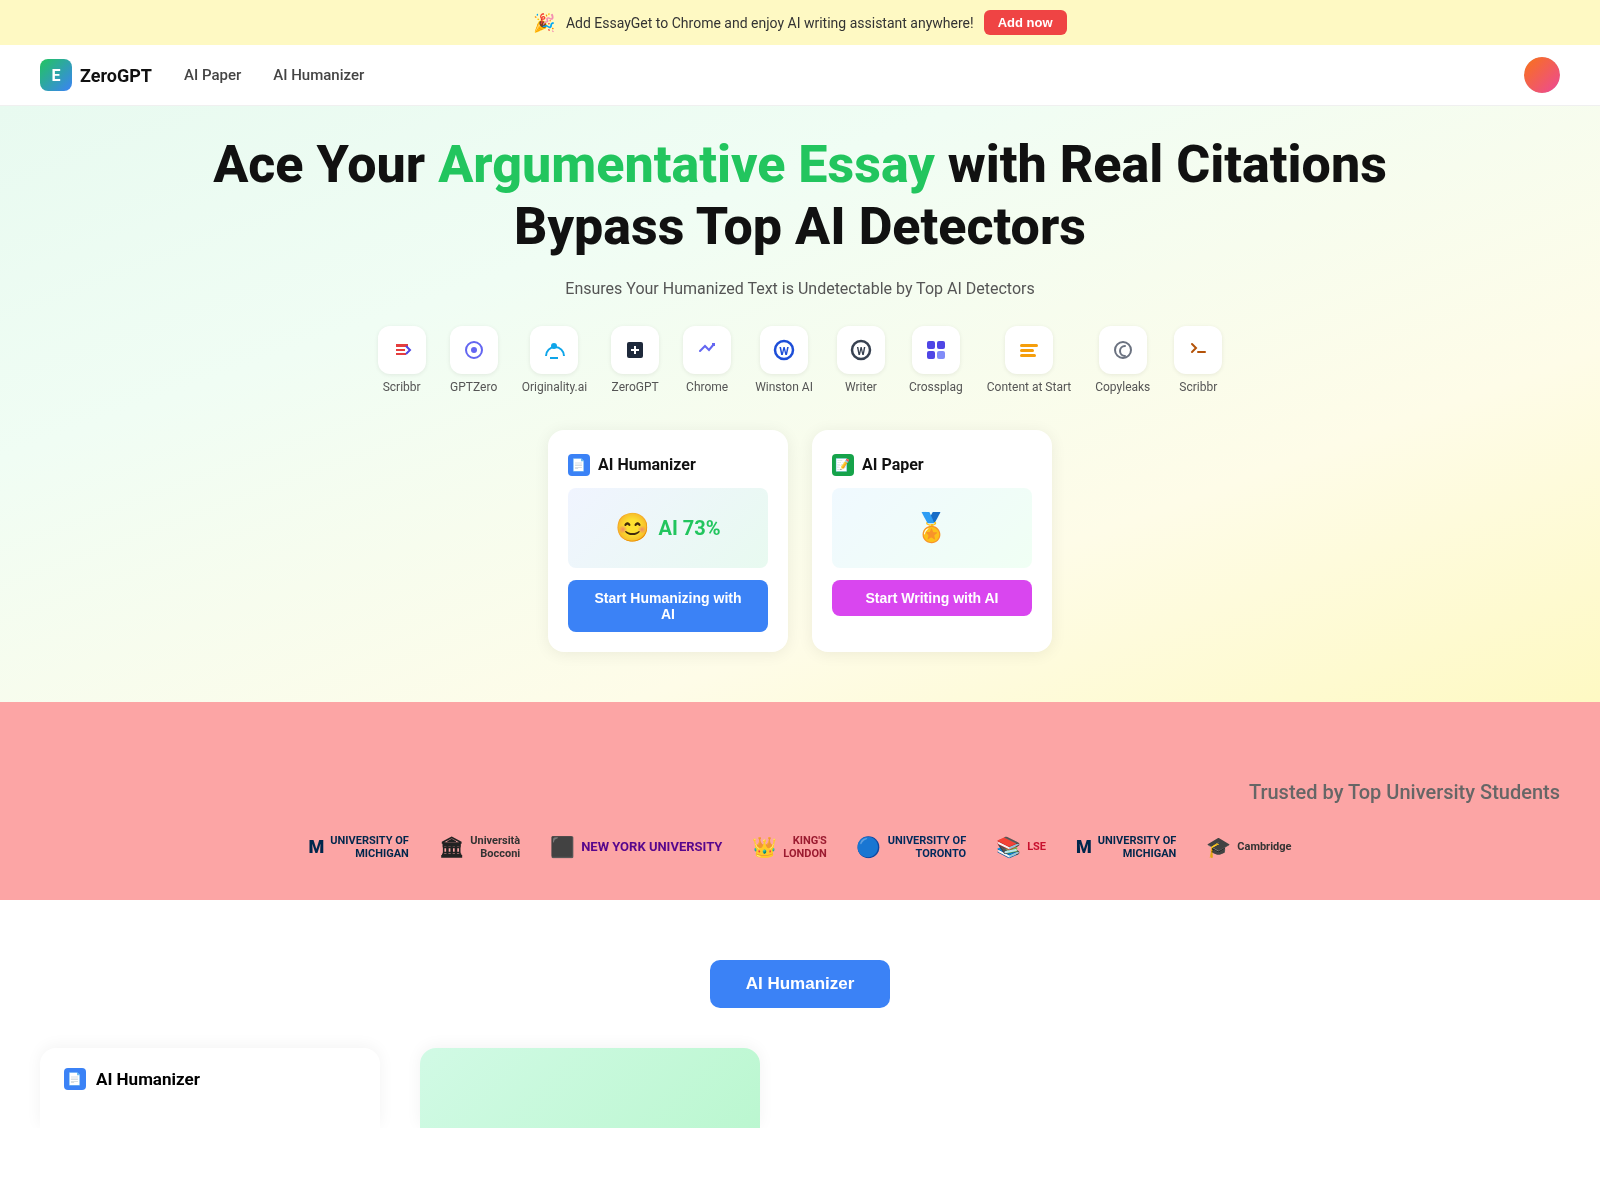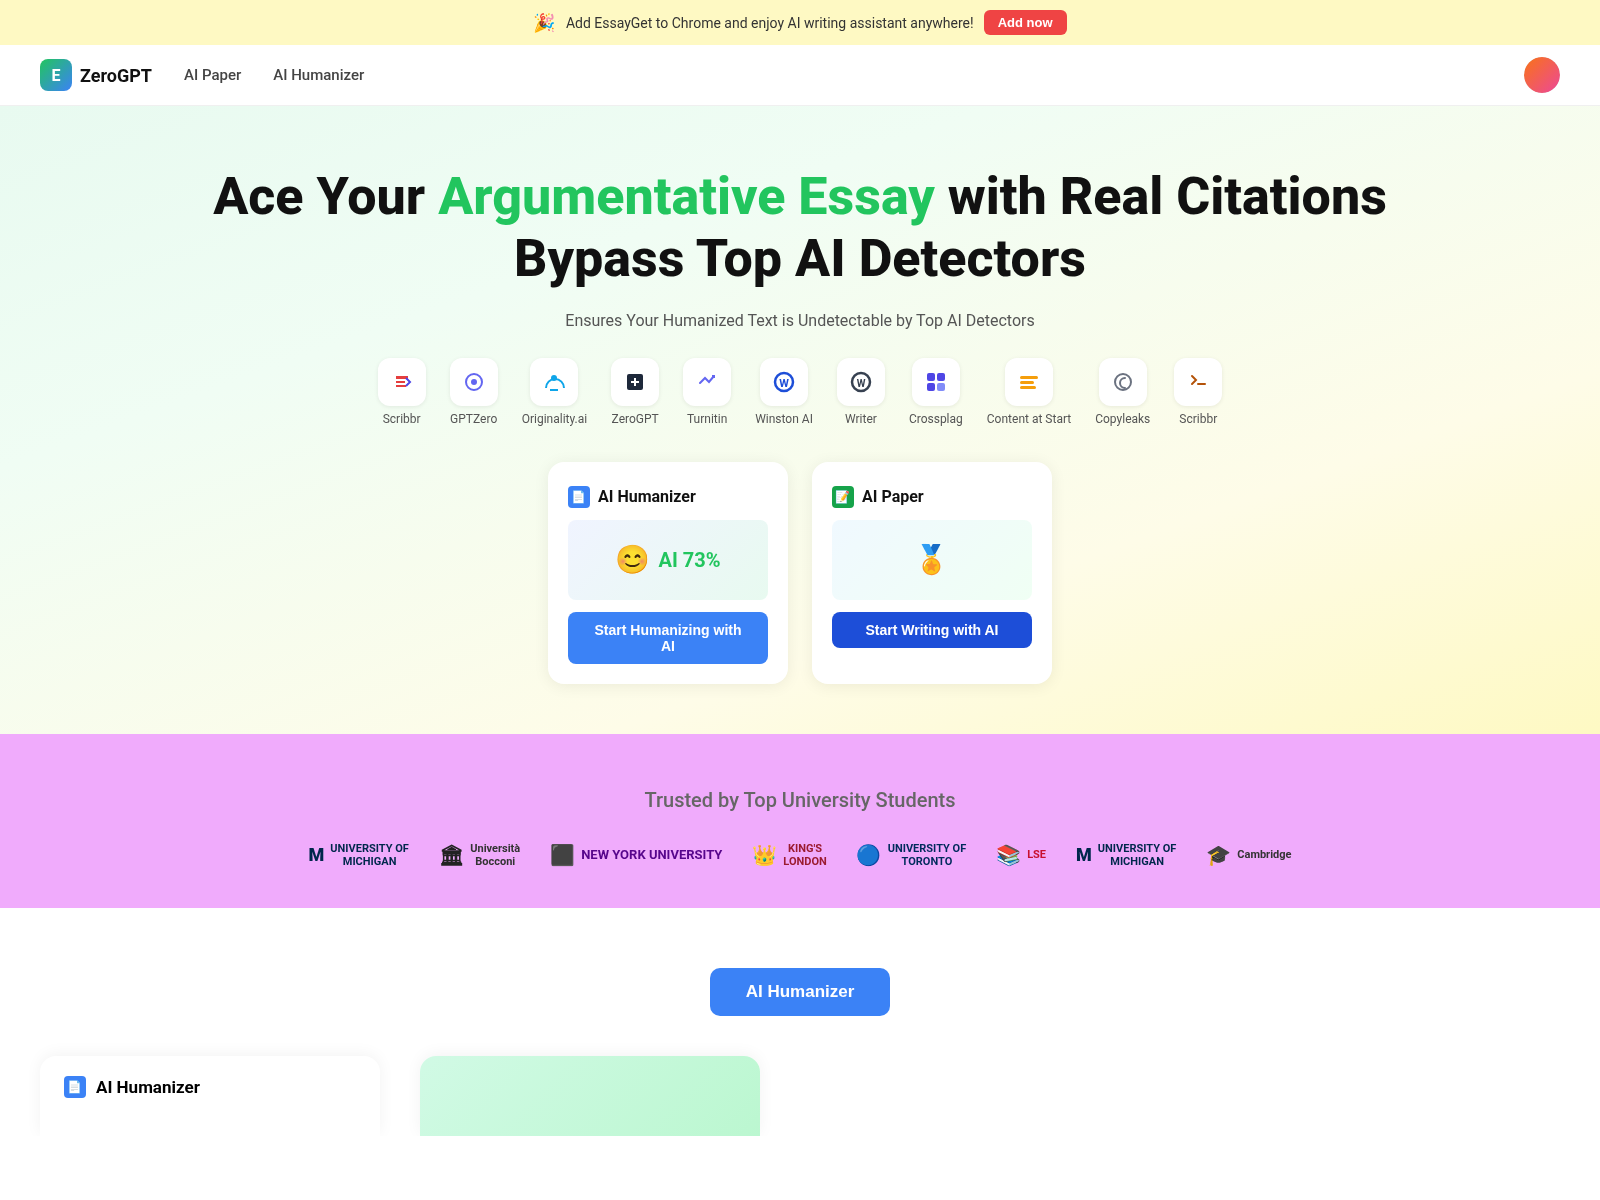--- a/index.html
+++ b/index.html
@@ -84,21 +84,21 @@
     .avatar-img {
       width: 36px;
       height: 36px;
       border-radius: 50%;
       background: linear-gradient(135deg, #f97316, #ec4899);
     }
 
     
     .hero {
       background: linear-gradient(160deg, #e8faf0 0%, #f0fdf4 30%, #fefce8 70%, #fef9c3 100%);
-      padding: 60px 40px 50px;
+      padding: 28px 40px 50px;
       text-align: center;
     }
     .hero h1 {
       font-size: 52px;
       font-weight: 800;
       color: #111;
       line-height: 1.2;
       margin-bottom: 20px;
     }
     .hero h1 .highlight {
@@ -189,36 +189,36 @@
       color: #fff;
       border: none;
       border-radius: 8px;
       padding: 10px 20px;
       font-size: 14px;
       font-weight: 600;
       cursor: pointer;
       width: 100%;
     }
     .card-btn-paper {
-      background: #1d4ed8;
+      background: #d946ef;
       color: #fff;
       border: none;
       border-radius: 8px;
       padding: 10px 20px;
       font-size: 14px;
       font-weight: 600;
       cursor: pointer;
       width: 100%;
     }
 
     
     .trusted-section {
-      padding: 54px 40px 40px;
-      text-align: center;
-      background: #f0abfc;
+      padding: 78px 40px 40px;
+      text-align: right;
+      background: #fca5a5;
     }
     .trusted-title {
       font-size: 20px;
       color: #666;
       font-weight: 500;
       margin-bottom: 30px;
     }
     .universities-row {
       display: flex;
       justify-content: center;
@@ -377,21 +377,21 @@
       <span class="detector-label">ZeroGPT</span>
     </div>
     <div class="detector-item">
       <div class="detector-icon-wrap">
         <svg width="28" height="28" viewBox="0 0 28 28" fill="none">
             <rect width="28" height="28" rx="6" fill="#fff"></rect>
             <path d="M7 15l5-5 4 4 5-6" stroke="#6366f1" stroke-width="2" fill="none" stroke-linecap="round"></path>
             <path d="M19 8h2v2" stroke="#6366f1" stroke-width="2" fill="none"></path>
           </svg>
       </div>
-      <span class="detector-label">Turnitin</span>
+      <span class="detector-label">Chrome</span>
     </div>
     <div class="detector-item">
       <div class="detector-icon-wrap">
         <svg width="28" height="28" viewBox="0 0 28 28" fill="none">
             <rect width="28" height="28" rx="6" fill="#fff"></rect>
             <circle cx="14" cy="14" r="9" stroke="#1d4ed8" stroke-width="2.5"></circle>
             <text x="14" y="19" text-anchor="middle" font-size="11" font-weight="bold" fill="#1d4ed8">W</text>
           </svg>
       </div>
       <span class="detector-label">Winston AI</span>

